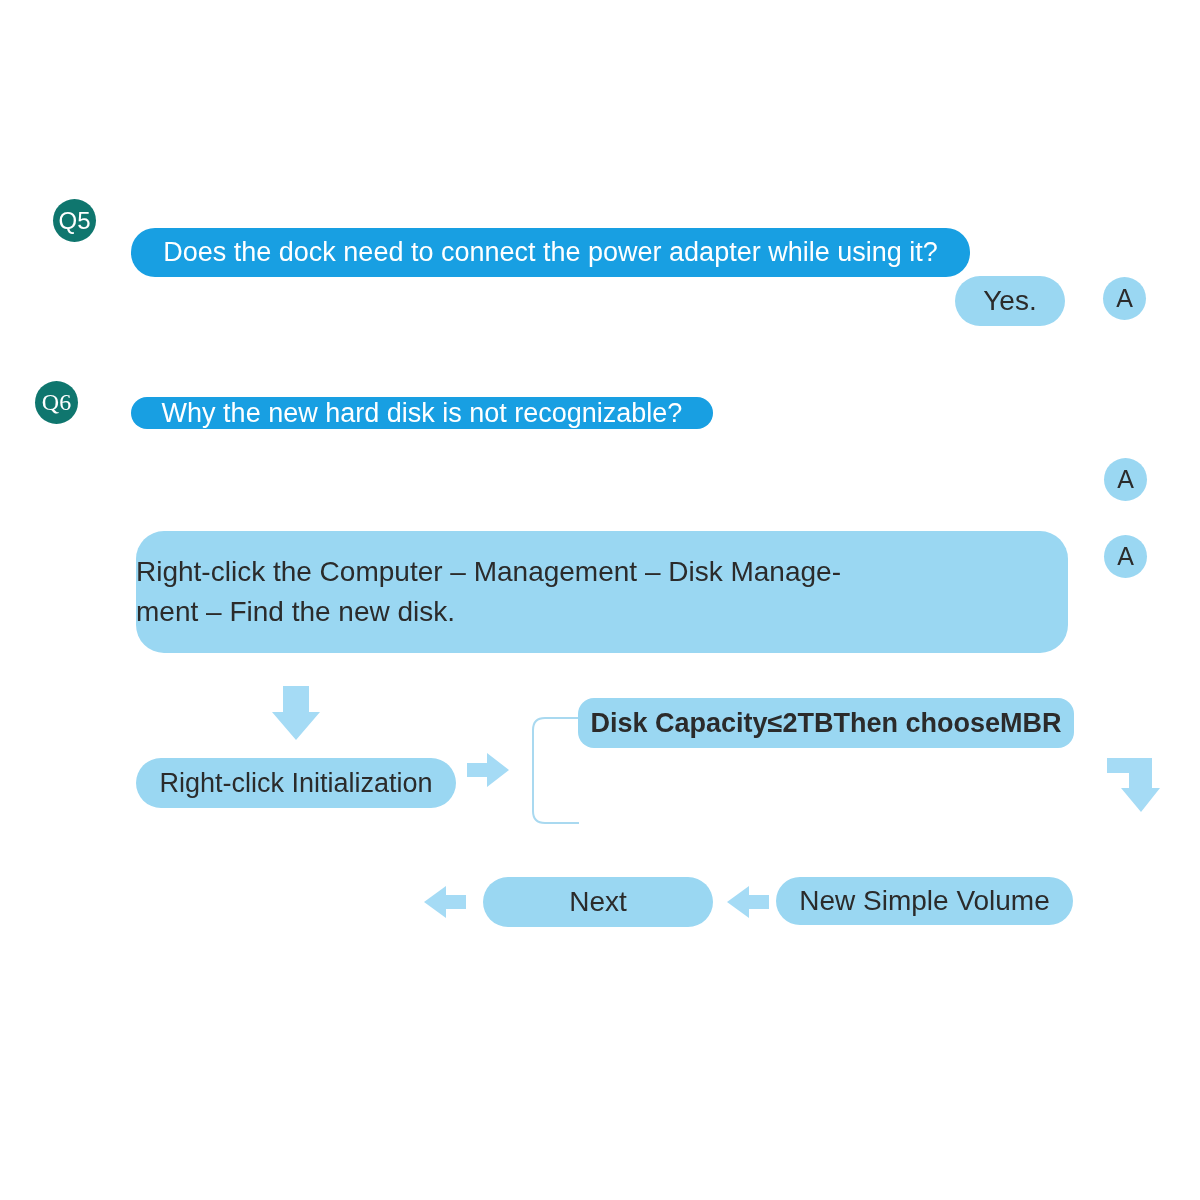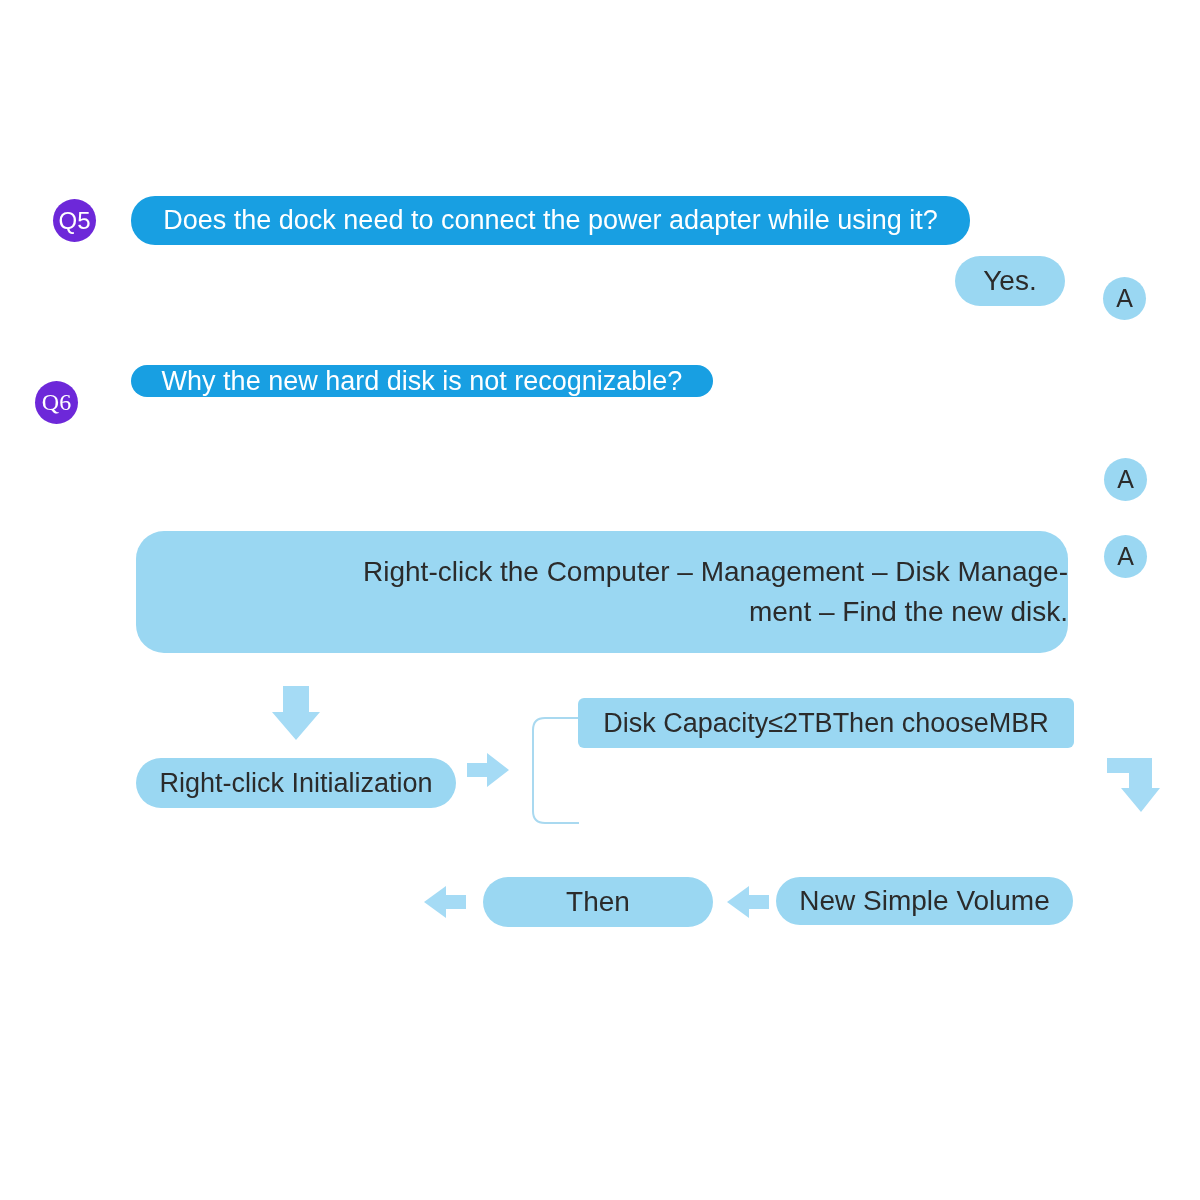--- a/index.html
+++ b/index.html
@@ -5,52 +5,52 @@
   html,body{margin:0;padding:0;background:#ffffff;}
   .canvas{
     position:relative;width:1200px;height:1200px;background:#ffffff;overflow:hidden;
     font-family:"Liberation Sans",sans-serif;color:#2b2b2b;
   }
   .abs{position:absolute;box-sizing:border-box;}
   .badge{
     display:flex;align-items:center;justify-content:center;
     width:43px;height:43px;border-radius:50%;font-size:24px;
   }
-  .badge.q{background:#6d28d9;color:#ffffff;}
+  .badge.q{background:#0f766e;color:#ffffff;}
   .badge.a{background:#9ad7f2;color:#2b2b2b;font-size:25px;}
   .qbubble{
     background:#189fe2;color:#ffffff;border-radius:24px;
     display:flex;align-items:center;justify-content:center;
-    font-size:27px;white-space:nowrap;
+    font-size:27px;white-space:nowrap;margin-top:32px;
   }
   .lightbox{
     background:#9ad7f2;color:#2b2b2b;
     display:flex;align-items:center;justify-content:center;
     font-size:27px;white-space:nowrap;
   }
   .pill{border-radius:25px;}
-  .soft{border-radius:6px;}
+  .soft{border-radius:16px;font-weight:bold;}
   .bigbox{
     background:#9ad7f2;color:#2b2b2b;border-radius:28px;
-    display:flex;flex-direction:column;align-items:flex-end;justify-content:center;
+    display:flex;flex-direction:column;align-items:flex-start;justify-content:center;
     font-size:28px;line-height:40px;text-align:center;
   }
   svg{display:block;}
   .arrow-fill{fill:#a5dbf5;}
   .bracket-stroke{stroke:#a9d9f0;stroke-width:2;fill:none;}
 </style>
 </head>
 <body>
 
 <div class="canvas">
 
   <div class="abs badge q" style="left:53px;top:199px;">Q5</div>
   <div class="abs qbubble" style="left:131px;top:196px;width:839px;height:49px;">Does the dock need to connect the power adapter while using it?</div>
 
-  <div class="abs lightbox pill" style="left:955px;top:256px;width:110px;height:50px;font-size:28px;">Yes.</div>
+  <div class="abs lightbox pill" style="left:955px;top:276px;width:110px;height:50px;font-size:28px;">Yes.</div>
   <div class="abs badge a" style="left:1103px;top:277px;">A</div>
 
   <div class="abs badge q" style="left:35px;top:381px;font-family:Liberation Serif, serif;">Q6</div>
   <div class="abs qbubble" style="left:131px;top:365px;width:582px;height:32px;">Why the new hard disk is not recognizable?</div>
 
   <div class="abs badge a" style="left:1104px;top:458px;">A</div>
 
   <div class="abs bigbox" style="left:136px;top:531px;width:932px;height:122px;">
     <div>Right-click the Computer – Management – Disk Manage-</div>
     <div>ment – Find the new disk.</div>
@@ -75,21 +75,21 @@
 
   <svg class="abs" style="left:1107px;top:757px;" width="55" height="56" viewBox="0 0 55 56">
     <polygon class="arrow-fill" points="0,1 45,1 45,31 53,31 34,55 14,31 22,31 22,16 0,16"></polygon>
   </svg>
 
 
   <svg class="abs" style="left:424px;top:886px;" width="42" height="32" viewBox="0 0 42 32">
     <polygon class="arrow-fill" points="42,9 22,9 22,0 0,16 22,32 22,23 42,23"></polygon>
   </svg>
 
-  <div class="abs lightbox pill" style="left:483px;top:877px;width:230px;height:50px;font-size:28px;">Then</div>
+  <div class="abs lightbox pill" style="left:483px;top:877px;width:230px;height:50px;font-size:28px;">Next</div>
 
   <svg class="abs" style="left:727px;top:886px;" width="42" height="32" viewBox="0 0 42 32">
     <polygon class="arrow-fill" points="42,9 22,9 22,0 0,16 22,32 22,23 42,23"></polygon>
   </svg>
 
   <div class="abs lightbox pill" style="left:776px;top:877px;width:297px;height:48px;font-size:28px;">New Simple Volume</div>
 
 </div>
 
 </body></html>

